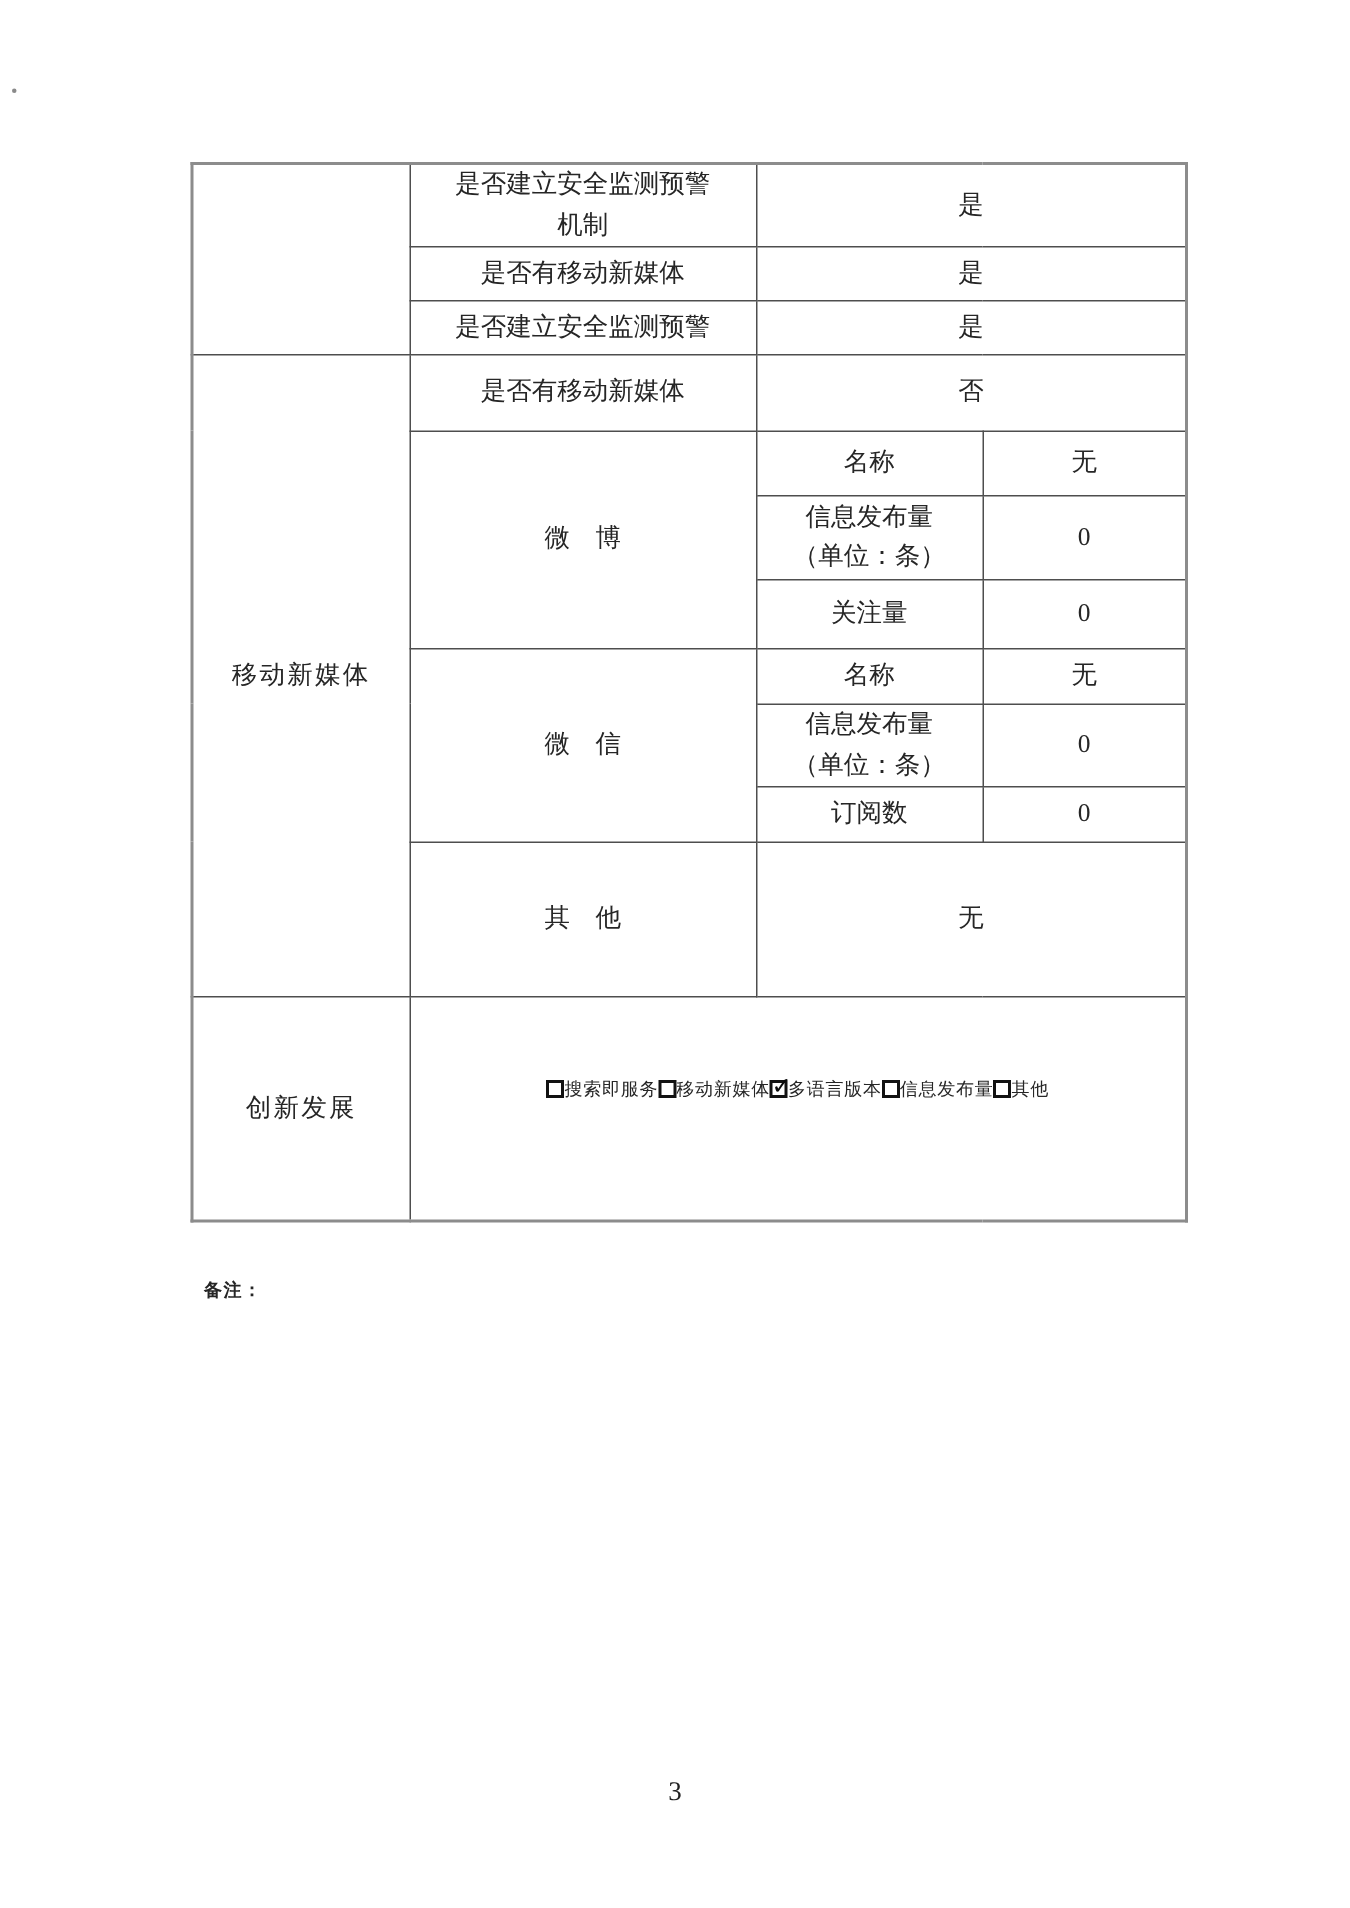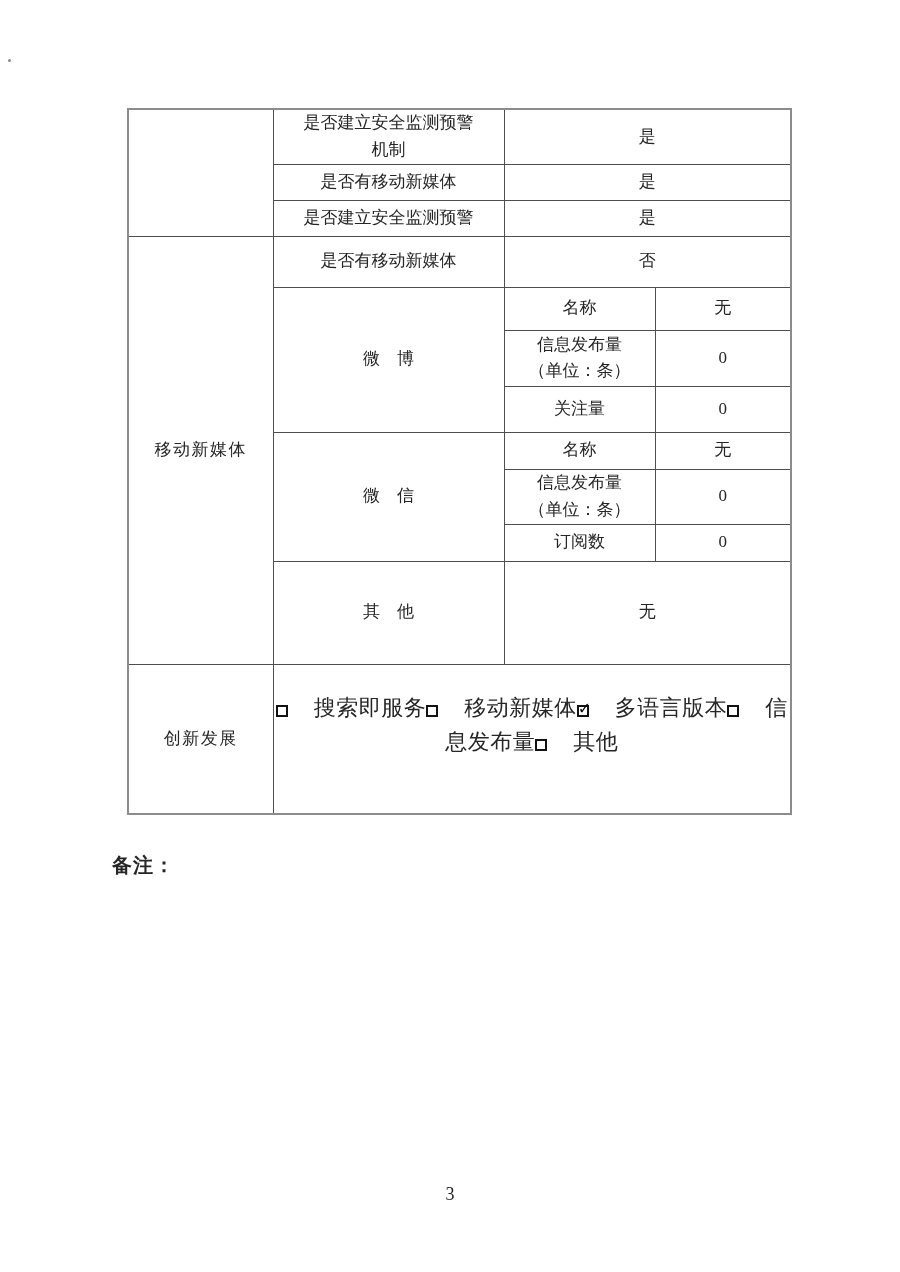--- a/index.html
+++ b/index.html
@@ -31,24 +31,24 @@
     display:inline-block; width:12px; height:12px;
     border:2.5px solid #121212; background:#fff;
     vertical-align:-2px; position:relative;
   }
   .cb.checked { font-weight:bold; }
   .cb.checked .tick {
     position:absolute; left:-1px; top:-6px;
     font-size:16px; line-height:16px; color:#0a0a0a;
     font-family:"DejaVu Sans",sans-serif;
   }
-  .cb-label { font-size:22px;padding-left:26px; }
+  .cb-label { font-size:12px; }
   .remarks {
-    position:absolute; left:112px; top:852px;
-    font-size:20px; font-weight:bold; letter-spacing:1px;
+    position:absolute; left:136px; top:852px;
+    font-size:12px; font-weight:bold; letter-spacing:1px;
   }
   .page-number {
     position:absolute; left:0; top:1184px; width:900px;
     text-align:center; font-size:18px; color:#1f1f1f;
   }
 </style>
 </head>
 <body>
 
 <div class="page">

